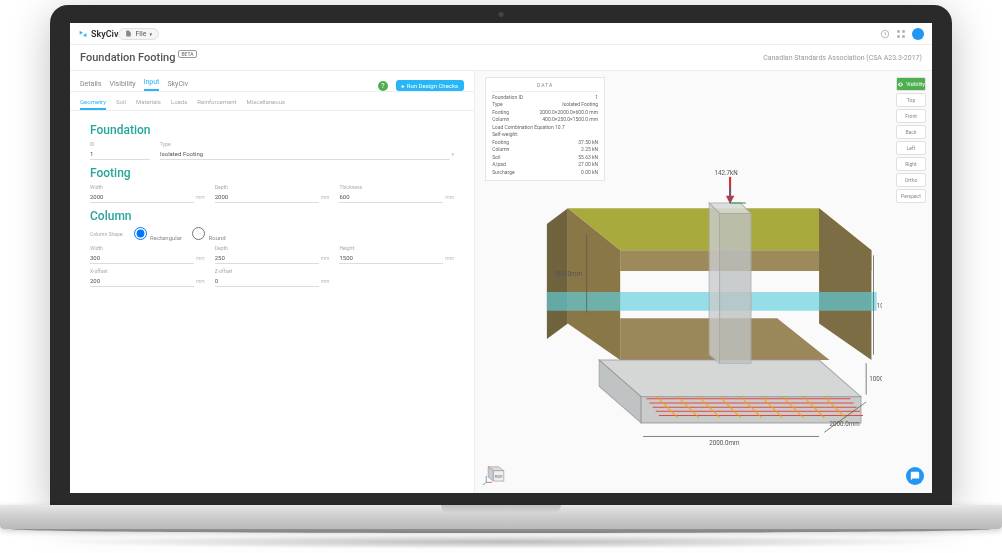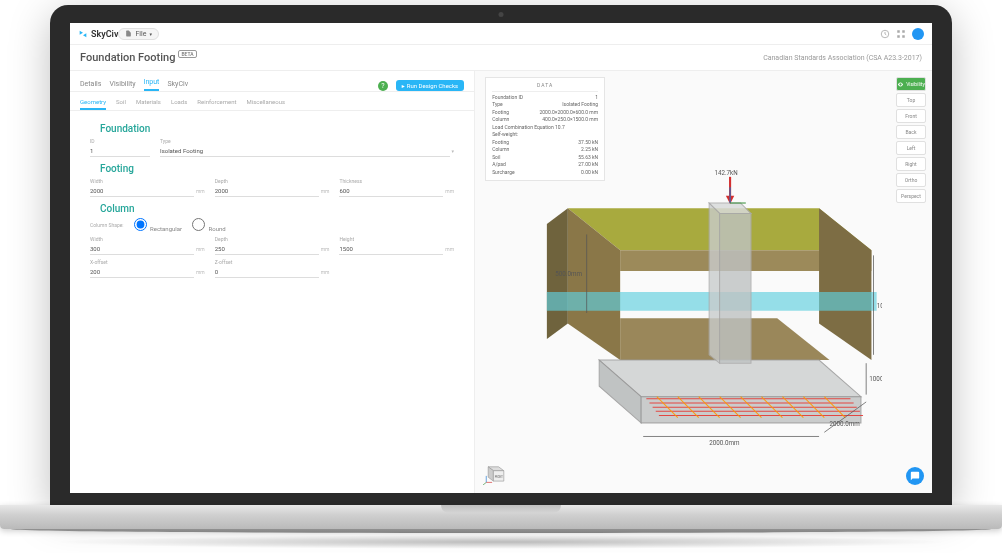--- a/index.html
+++ b/index.html
@@ -43,21 +43,21 @@
 .help { width: 10px; height: 10px; background: #4caf50; color: #fff; border-radius: 50%; display: flex; align-items: center; justify-content: center; font-size: 7px; margin-left: auto; }
 .run-btn { background: #29b6f6; color: #fff; border: none; border-radius: 3px; padding: 2px 6px; font-size: 6px; cursor: pointer; display: flex; align-items: center; gap: 2px; }
 
 
 .subtabs { display: flex; gap: 10px; border-bottom: 1px solid #eee; padding: 3px 10px 0; }
 .subtab { font-size: 6px; color: #aaa; padding: 3px 0; cursor: pointer; }
 .subtab.active { color: #29b6f6; border-bottom: 2px solid #29b6f6; }
 
 
 .form-body { padding: 6px 20px; }
-.section-title { font-size: 10px; color: #26a69a; font-weight: 500; margin: 6px 10px 4px; }
+.section-title { font-size: 12px; color: #26a69a; font-weight: 500; margin: 6px 0 4px; }
 .form-row { display: flex; gap: 10px; margin-bottom: 4px; }
 .field { flex: 1; display: flex; flex-direction: column; }
 .field label { font-size: 5px; color: #aaa; margin-bottom: 1px; }
 .input-wrap { display: flex; align-items: center; }
 .input-wrap input, .input-wrap select { width: 100%; border: none; border-bottom: 1px solid #ddd; font-size: 6px; padding: 2px 0; color: #555; background: transparent; }
 .unit { font-size: 5px; color: #bbb; margin-left: 2px; }
 .radio-grp { display: flex; gap: 10px; align-items: center; font-size: 6px; color: #888; }
 .radio-grp input { margin-right: 2px; }
 .shape-lbl { font-size: 5px; color: #aaa; }
 

